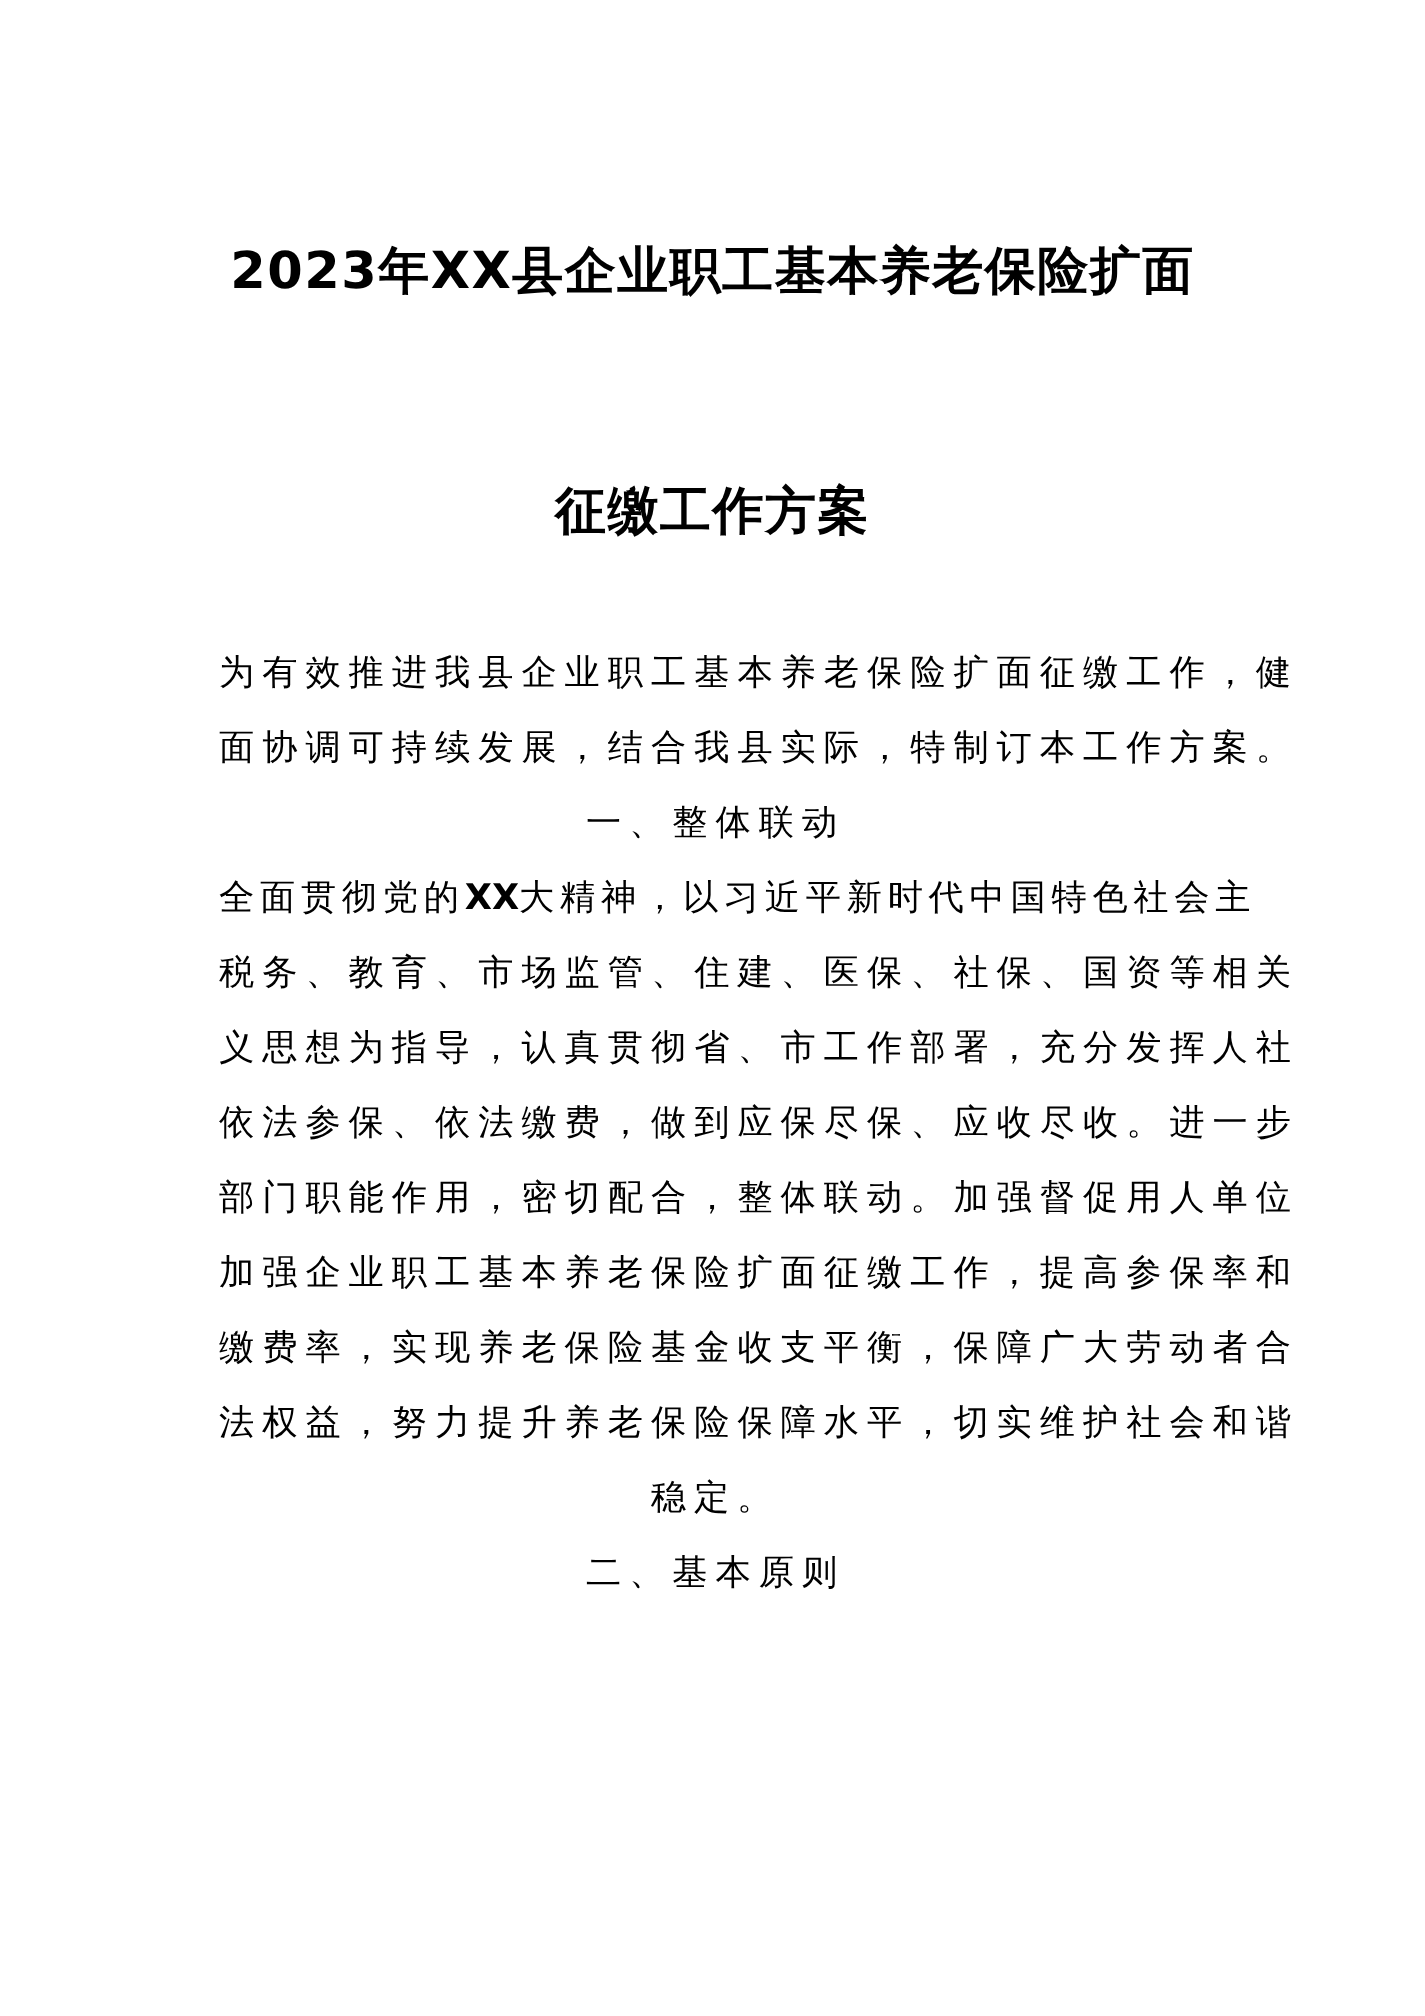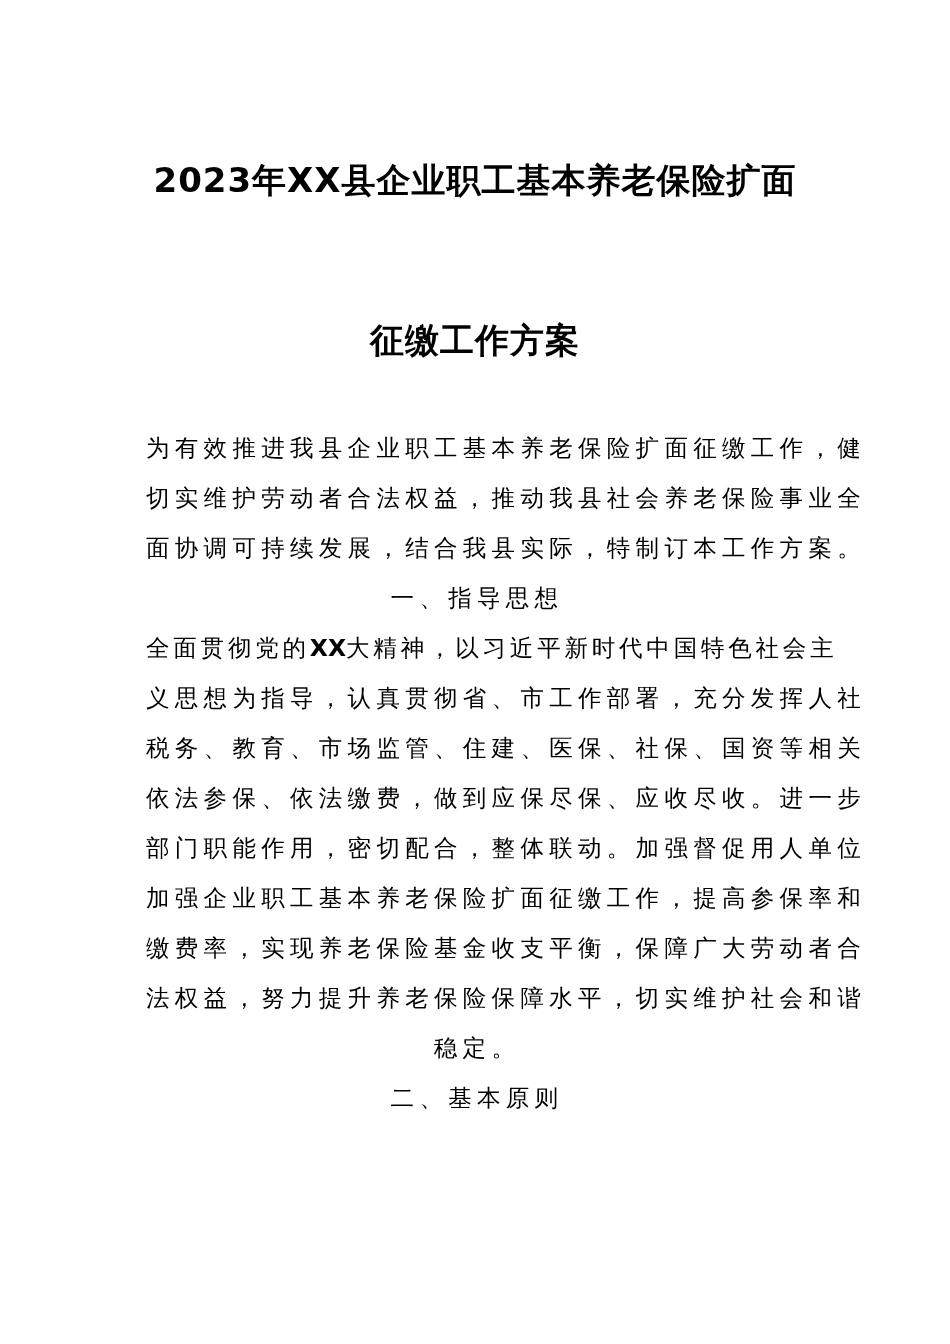--- a/index.html
+++ b/index.html
@@ -56,26 +56,25 @@
   </style>
 </head>
 <body>
 
 <div class="page">
   <div class="title-line l1">2023年XX县企业职工基本养老保险扩面</div>
   <div class="title-line l2">征缴工作方案</div>
 
   <div class="body-text">
     <div class="line">为有效推进我县企业职工基本养老保险扩面征缴工作，健</div>
-    <div class="line">切实维护劳动者合法权益，推动我县社会养老保险事业全</div>
     <div class="line">面协调可持续发展，结合我县实际，特制订本工作方案。</div>
-    <div class="line heading">一、指导思想</div>
+    <div class="line heading">一、整体联动</div>
     <div class="line tight"><span>全面贯彻党的</span><span class="bold-x">XX</span><span>大精神，以习近平新时代中国特色社会主</span></div>
+    <div class="line">税务、教育、市场监管、住建、医保、社保、国资等相关</div>
     <div class="line">义思想为指导，认真贯彻省、市工作部署，充分发挥人社</div>
-    <div class="line">税务、教育、市场监管、住建、医保、社保、国资等相关</div>
     <div class="line">依法参保、依法缴费，做到应保尽保、应收尽收。进一步</div>
     <div class="line">部门职能作用，密切配合，整体联动。加强督促用人单位</div>
     <div class="line">加强企业职工基本养老保险扩面征缴工作，提高参保率和</div>
     <div class="line">缴费率，实现养老保险基金收支平衡，保障广大劳动者合</div>
     <div class="line">法权益，努力提升养老保险保障水平，切实维护社会和谐</div>
     <div class="line">稳定。</div>
     <div class="line heading">二、基本原则</div>
   </div>
 </div>
 

